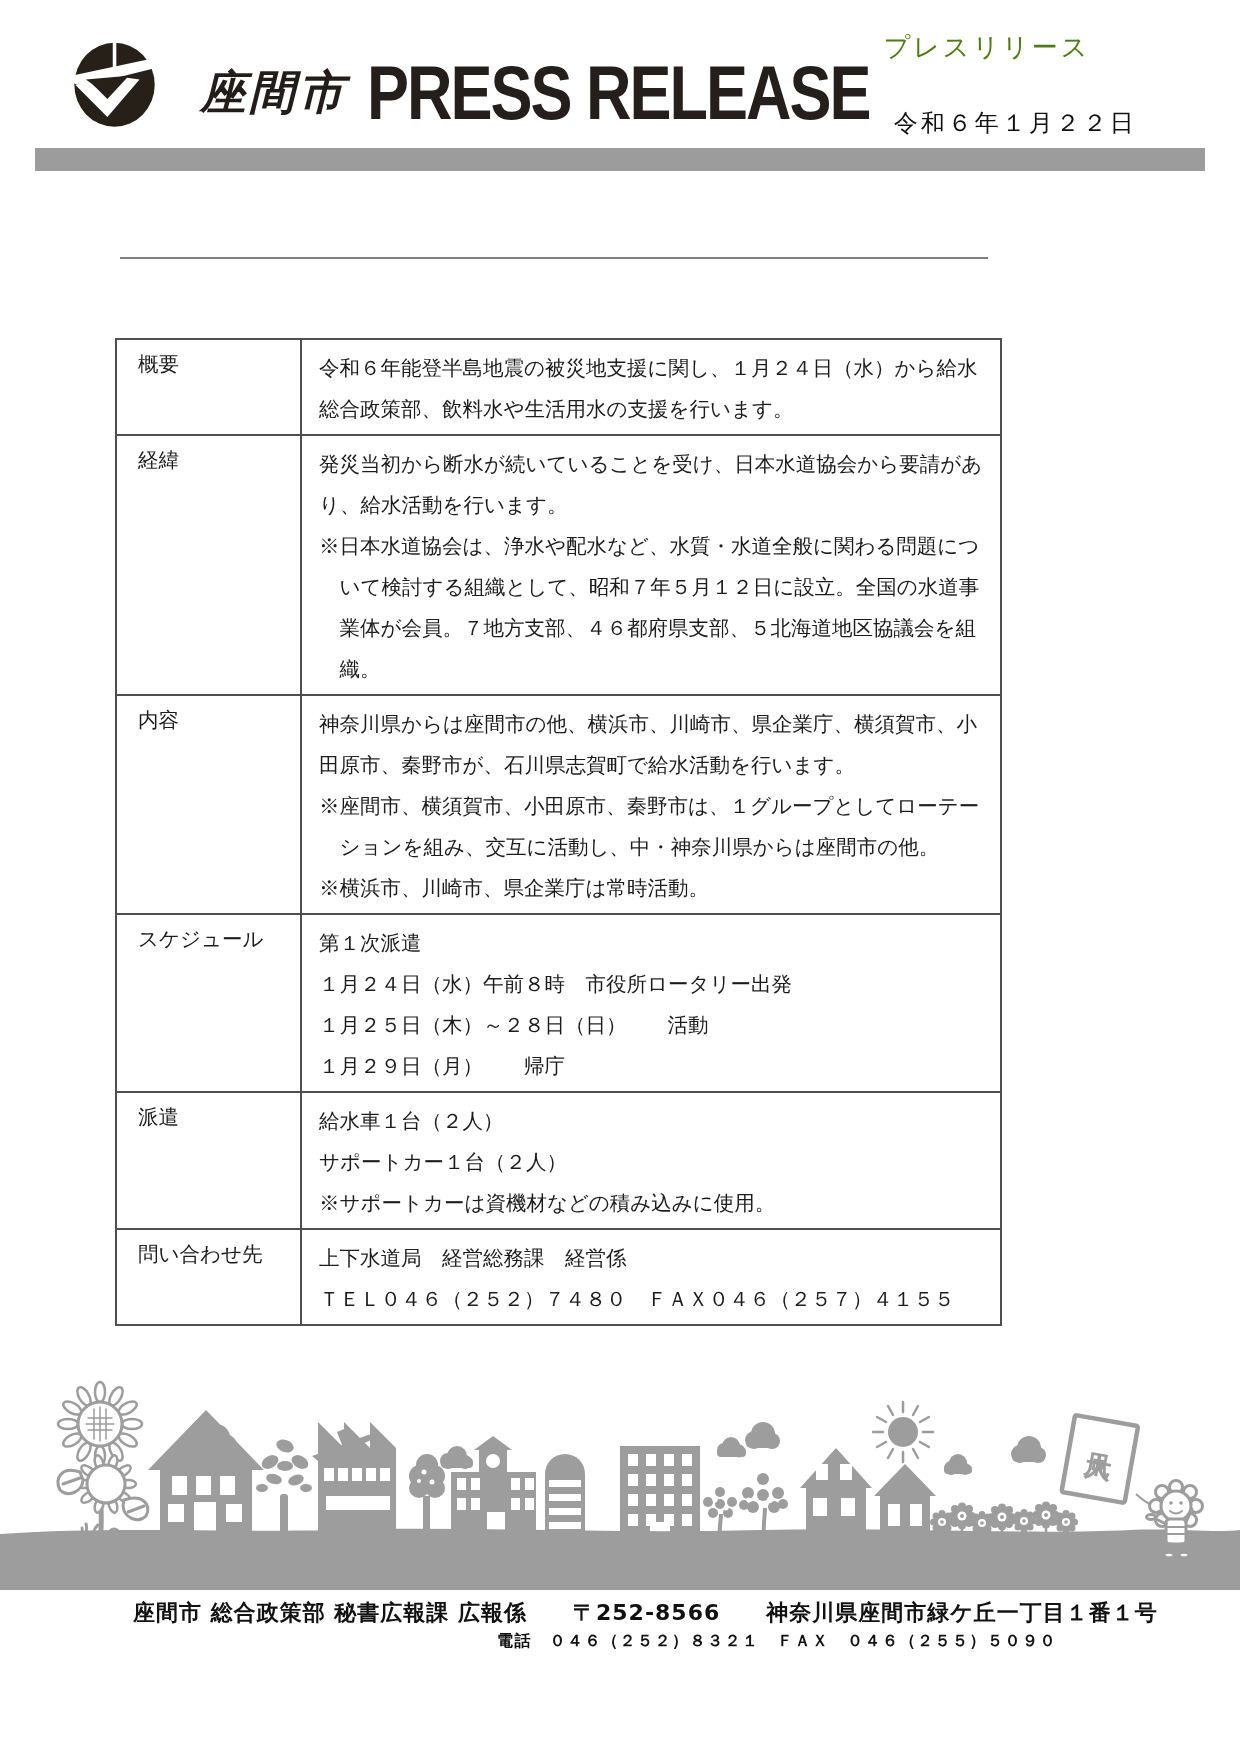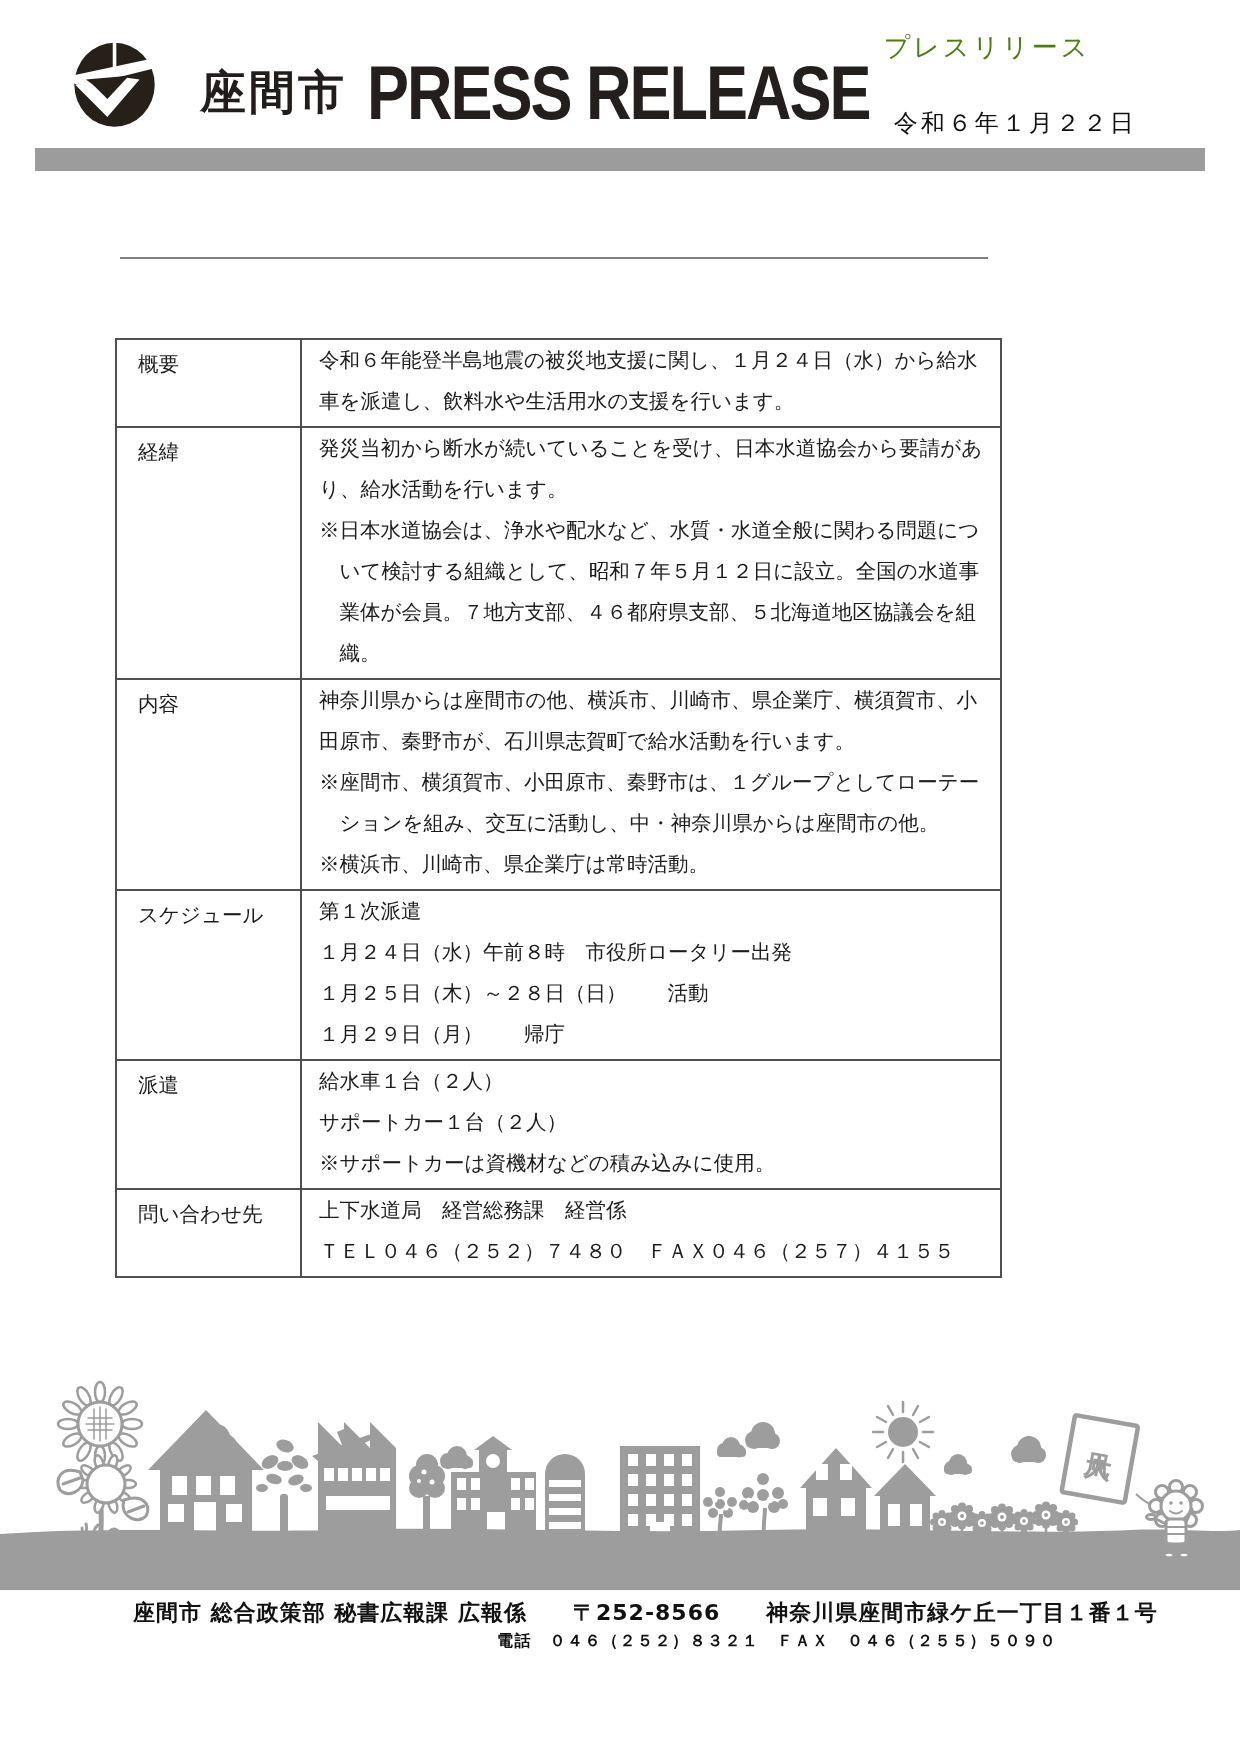--- a/index.html
+++ b/index.html
@@ -2,42 +2,42 @@
 <html><head>
 <meta charset="utf-8">
 <style>
   html,body{margin:0;padding:0;background:#fff;}
   .page{position:relative;width:1240px;height:1755px;background:#ffffff;overflow:hidden;
         font-family:"DejaVu Serif","Liberation Serif",serif;color:#1c1c1c;}
   
   .header{position:absolute;top:26px;left:52px;display:flex;align-items:center;}
   .logo-box{width:134px;height:100px;flex:0 0 auto;}
   .city-name{font-family:"DejaVu Sans","Liberation Sans",sans-serif;font-weight:bold;
-             font-size:46px;letter-spacing:3px;color:#221d1b;margin-left:14px;margin-top:20px;}
+             font-size:46px;letter-spacing:3px;color:#221d1b;margin-left:14px;margin-top:20px;font-style:italic;}
   .press-en{font-family:"Liberation Sans","DejaVu Sans",sans-serif;font-weight:bold;
             font-size:63px;letter-spacing:-2px;color:#241e1c;margin-left:20px;margin-top:18px;
             transform:scaleY(1.22);transform-origin:center;white-space:nowrap;}
   .press-right{margin-left:14px;margin-top:4px;font-family:"DejaVu Sans","Liberation Sans",sans-serif;}
   .press-jp{font-size:26px;letter-spacing:3px;color:#4d7c0f;}
   .date{font-size:24px;letter-spacing:3px;color:#111;margin-top:42px;margin-left:10px;white-space:nowrap;}
   .bar-top{position:absolute;top:148px;left:35px;width:1170px;height:23px;background:#9c9c9c;}
   
   .title{position:absolute;top:194px;left:120px;width:870px;text-align:center;
          font-family:"DejaVu Sans","Liberation Sans",sans-serif;font-weight:bold;
          font-size:33px;letter-spacing:2px;color:#111;}
   .title-rule{position:absolute;top:257px;left:120px;width:868px;height:0;border-top:2px solid #808080;}
   
   .doc-table{position:absolute;top:338px;left:115px;width:885px;display:table;
              border-collapse:collapse;table-layout:fixed;border:2px solid #3d3d3d;
              font-size:20.5px;}
   .t-row{display:table-row;}
   .t-label{display:table-cell;width:158px;border:2px solid #4f4f4f;vertical-align:top;
            padding:4px 4px 14px 21px;line-height:41px;overflow:hidden;}
   .t-content{display:table-cell;border:2px solid #4f4f4f;vertical-align:top;
-             padding:0 6px 4px 17px;line-height:41px;overflow:hidden;}
+             padding:8px 6px 4px 17px;line-height:41px;overflow:hidden;}
   .tline{white-space:pre;}
   
   .townscape{position:absolute;top:1376px;left:0;width:1240px;height:214px;}
   
   .footer-1{position:absolute;top:1598px;left:133px;font-family:"DejaVu Sans","Liberation Sans",sans-serif;
             font-weight:bold;font-size:22px;letter-spacing:1px;color:#111;white-space:pre;}
   .footer-2{position:absolute;top:1631px;left:497px;font-family:"DejaVu Sans","Liberation Sans",sans-serif;
             font-weight:bold;font-size:16px;letter-spacing:1.5px;color:#111;white-space:pre;}
 </style>
 </head>
@@ -63,21 +63,21 @@
   <div class="bar-top"></div>
 
   <div class="title-rule"></div>
 
   <div class="doc-table">
 
     <div class="t-row">
       <div class="t-label">概要</div>
       <div class="t-content">
         <div class="tline">令和６年能登半島地震の被災地支援に関し、１月２４日（水）から給水</div>
-        <div class="tline">車を派遣し、飲料水や生活用水の支援を行います。</div>
+        <div class="tline">総合政策部、飲料水や生活用水の支援を行います。</div>
       </div>
     </div>
 
     <div class="t-row">
       <div class="t-label">経緯</div>
       <div class="t-content">
         <div class="tline">発災当初から断水が続いていることを受け、日本水道協会から要請があ</div>
         <div class="tline">り、給水活動を行います。</div>
         <div class="tline">※日本水道協会は、浄水や配水など、水質・水道全般に関わる問題につ</div>
         <div class="tline">　いて検討する組織として、昭和７年５月１２日に設立。全国の水道事</div>

